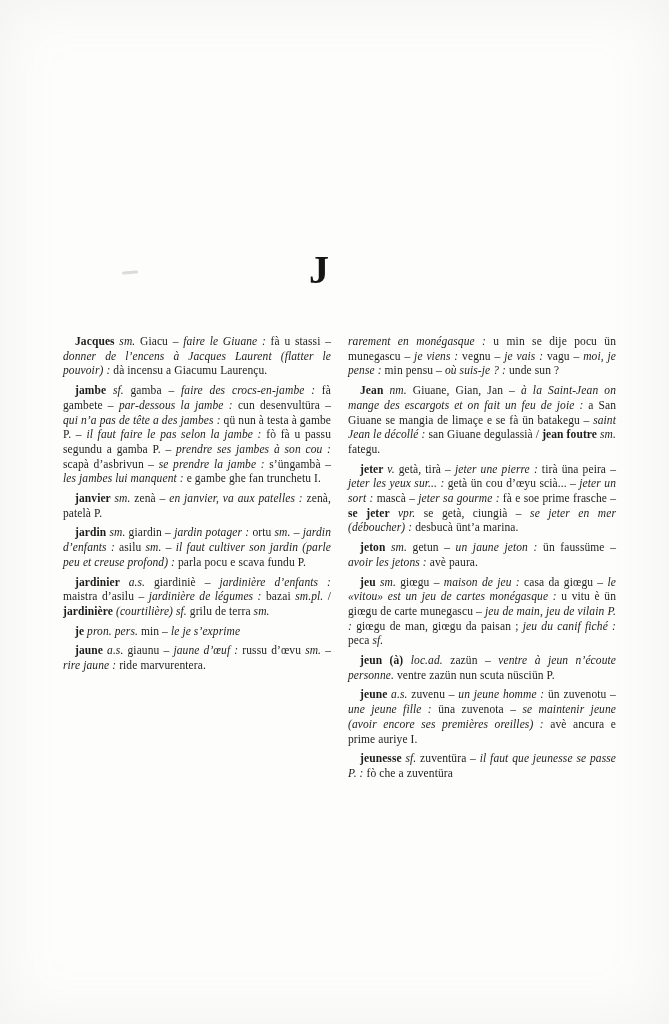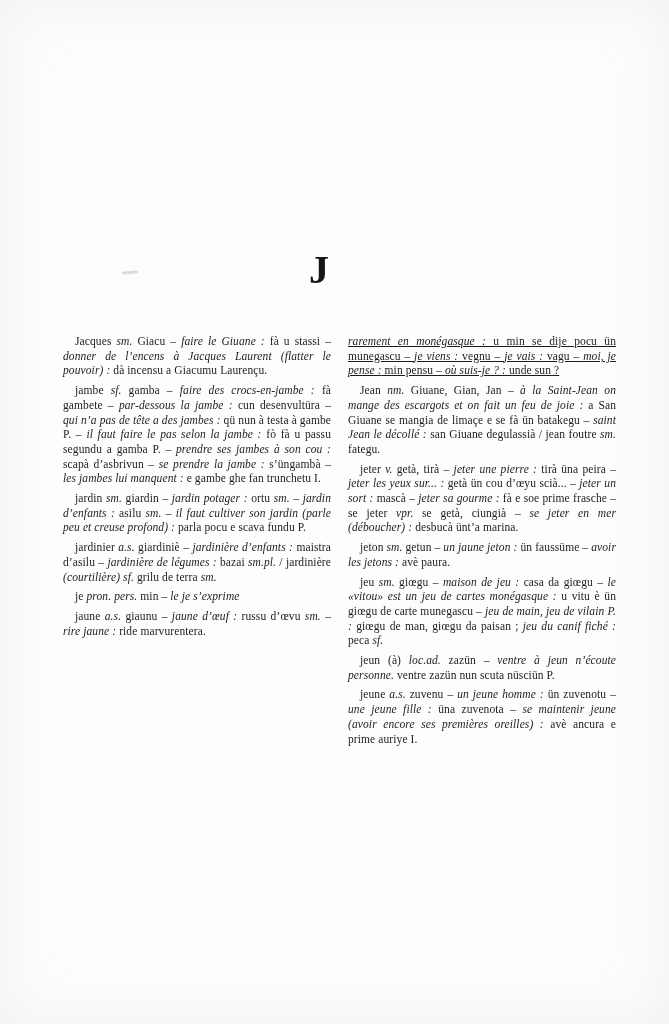--- a/index.html
+++ b/index.html
@@ -52,42 +52,44 @@
     line-height: 14.7px;
     text-align: justify;
     letter-spacing: 0.1px;
   }
   .entry {
     margin: 0 0 0 0;
     padding-top: 5px;
     text-indent: 12px;
   }
   .entry:first-child { padding-top: 0; }
-  .entry.cont { text-indent: 0; text-decoration: underline; }
-  .b { font-weight: normal; }
+  .entry.cont { text-indent: 0; }
+  .b { font-weight: bold; }
   .i { font-style: italic; }
 </style>
 </head>
 <body>
 
 <div class="scan-page">
   <div class="scan-artifact"></div>
   <div class="section-letter">J</div>
   <div class="text-columns">
     <div class="col" id="col-left">
         <p class="entry"><span class="b">Jacques </span><span class="i">sm.</span><span class="n"> Giacu – </span><span class="i">faire le Giuane :</span><span class="n"> fà u stassi – </span><span class="i">donner de l’encens à Jacques Laurent (flatter le pouvoir) :</span><span class="n"> dà incensu a Giacumu Laurençu.</span></p>
         <p class="entry"><span class="b">jambe </span><span class="i">sf.</span><span class="n"> gamba – </span><span class="i">faire des crocs-en-jambe :</span><span class="n"> fà gambete – </span><span class="i">par-dessous la jambe :</span><span class="n"> cun desenvultüra – </span><span class="i">qui n’a pas de tête a des jambes :</span><span class="n"> qü nun à testa à gambe P. – </span><span class="i">il faut faire le pas selon la jambe :</span><span class="n"> fò fà u passu segundu a gamba P. – </span><span class="i">prendre ses jambes à son cou :</span><span class="n"> scapà d’asbrivun – </span><span class="i">se prendre la jambe :</span><span class="n"> s’üngambà – </span><span class="i">les jambes lui manquent :</span><span class="n"> e gambe ghe fan trunchetu I.</span></p>
+        <p class="entry"><span class="b">janvier </span><span class="i">sm.</span><span class="n"> zenà – </span><span class="i">en janvier, va aux patelles :</span><span class="n"> zenà, patelà P.</span></p>
         <p class="entry"><span class="b">jardin </span><span class="i">sm.</span><span class="n"> giardin – </span><span class="i">jardin potager :</span><span class="n"> ortu </span><span class="i">sm.</span><span class="n"> – </span><span class="i">jardin d’enfants :</span><span class="n"> asilu </span><span class="i">sm.</span><span class="n"> – </span><span class="i">il faut cultiver son jardin (parle peu et creuse profond) :</span><span class="n"> parla pocu e scava fundu P.</span></p>
         <p class="entry"><span class="b">jardinier </span><span class="i">a.s.</span><span class="n"> giardiniè – </span><span class="i">jardinière d’enfants :</span><span class="n"> maistra d’asilu – </span><span class="i">jardinière de légumes :</span><span class="n"> bazai </span><span class="i">sm.pl.</span><span class="n"> / </span><span class="b">jardinière </span><span class="i">(courtilière) sf.</span><span class="n"> grilu de terra </span><span class="i">sm.</span></p>
         <p class="entry"><span class="b">je </span><span class="i">pron. pers.</span><span class="n"> min – </span><span class="i">le je s’exprime</span></p>
         <p class="entry"><span class="b">jaune </span><span class="i">a.s.</span><span class="n"> giaunu – </span><span class="i">jaune d’œuf :</span><span class="n"> russu d’œvu </span><span class="i">sm.</span><span class="n"> – </span><span class="i">rire jaune :</span><span class="n"> ride marvurentera.</span></p>
       </div>
     <div class="col" id="col-right">
         <p class="entry cont"><span class="i">rarement en monégasque :</span><span class="n"> u min se dije pocu ün munegascu – </span><span class="i">je viens :</span><span class="n"> vegnu – </span><span class="i">je vais :</span><span class="n"> vagu – </span><span class="i">moi, je pense :</span><span class="n"> min pensu – </span><span class="i">où suis-je ? :</span><span class="n"> unde sun ?</span></p>
         <p class="entry"><span class="b">Jean </span><span class="i">nm.</span><span class="n"> Giuane, Gian, Jan – </span><span class="i">à la Saint-Jean on mange des escargots et on fait un feu de joie :</span><span class="n"> a San Giuane se mangia de limaçe e se fà ün batakegu – </span><span class="i">saint Jean le décollé :</span><span class="n"> san Giuane degulassià / </span><span class="b">jean foutre </span><span class="i">sm.</span><span class="n"> fategu.</span></p>
         <p class="entry"><span class="b">jeter </span><span class="i">v.</span><span class="n"> getà, tirà – </span><span class="i">jeter une pierre :</span><span class="n"> tirà üna peira – </span><span class="i">jeter les yeux sur... :</span><span class="n"> getà ün cou d’œyu scià... – </span><span class="i">jeter un sort :</span><span class="n"> mascà – </span><span class="i">jeter sa gourme :</span><span class="n"> fà e soe prime frasche – </span><span class="b">se jeter </span><span class="i">vpr.</span><span class="n"> se getà, ciungià – </span><span class="i">se jeter en mer (déboucher) :</span><span class="n"> desbucà ünt’a marina.</span></p>
         <p class="entry"><span class="b">jeton </span><span class="i">sm.</span><span class="n"> getun – </span><span class="i">un jaune jeton :</span><span class="n"> ün faussüme – </span><span class="i">avoir les jetons :</span><span class="n"> avè paura.</span></p>
         <p class="entry"><span class="b">jeu </span><span class="i">sm.</span><span class="n"> giœgu – </span><span class="i">maison de jeu :</span><span class="n"> casa da giœgu – </span><span class="i">le «vitou» est un jeu de cartes monégasque :</span><span class="n"> u vitu è ün giœgu de carte munegascu – </span><span class="i">jeu de main, jeu de vilain P. :</span><span class="n"> giœgu de man, giœgu da paisan ; </span><span class="i">jeu du canif fiché :</span><span class="n"> peca </span><span class="i">sf.</span></p>
         <p class="entry"><span class="b">jeun (à) </span><span class="i">loc.ad.</span><span class="n"> zazün – </span><span class="i">ventre à jeun n’écoute personne.</span><span class="n"> ventre zazün nun scuta nüsciün P.</span></p>
         <p class="entry"><span class="b">jeune </span><span class="i">a.s.</span><span class="n"> zuvenu – </span><span class="i">un jeune homme :</span><span class="n"> ün zuvenotu – </span><span class="i">une jeune fille :</span><span class="n"> üna zuvenota – </span><span class="i">se maintenir jeune (avoir encore ses premières oreilles) :</span><span class="n"> avè ancura e prime auriye I.</span></p>
+        <p class="entry"><span class="b">jeunesse </span><span class="i">sf.</span><span class="n"> zuventüra – </span><span class="i">il faut que jeunesse se passe P. :</span><span class="n"> fò che a zuventüra</span></p>
       </div>
   </div>
 </div>
 
 </body></html>

